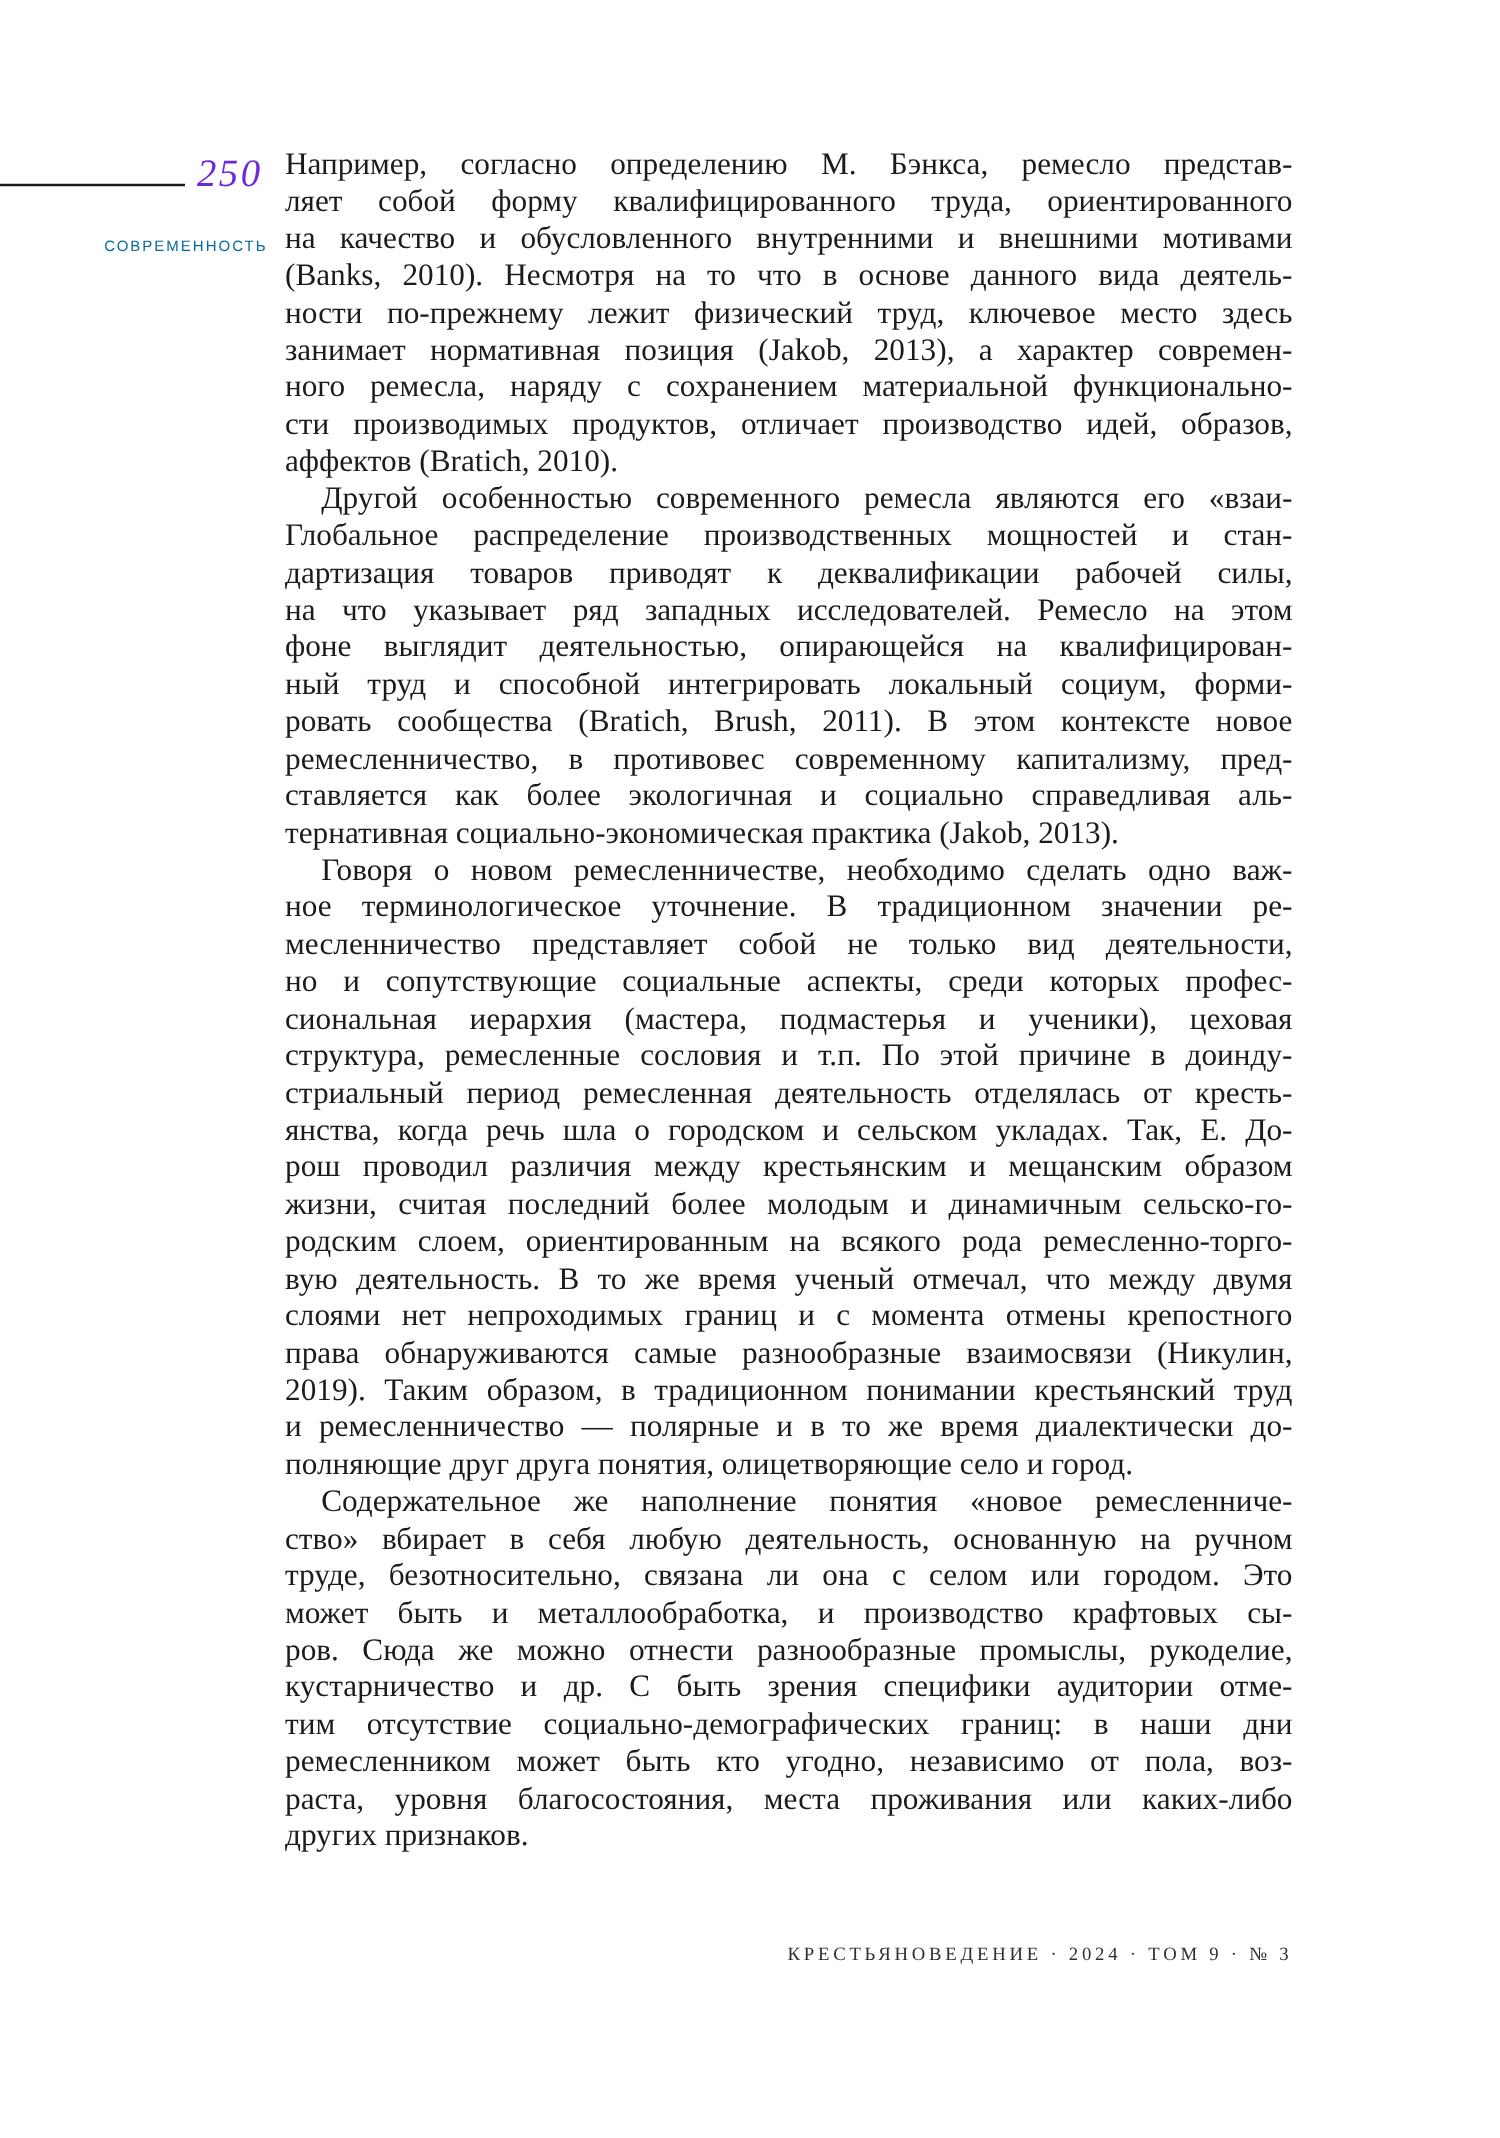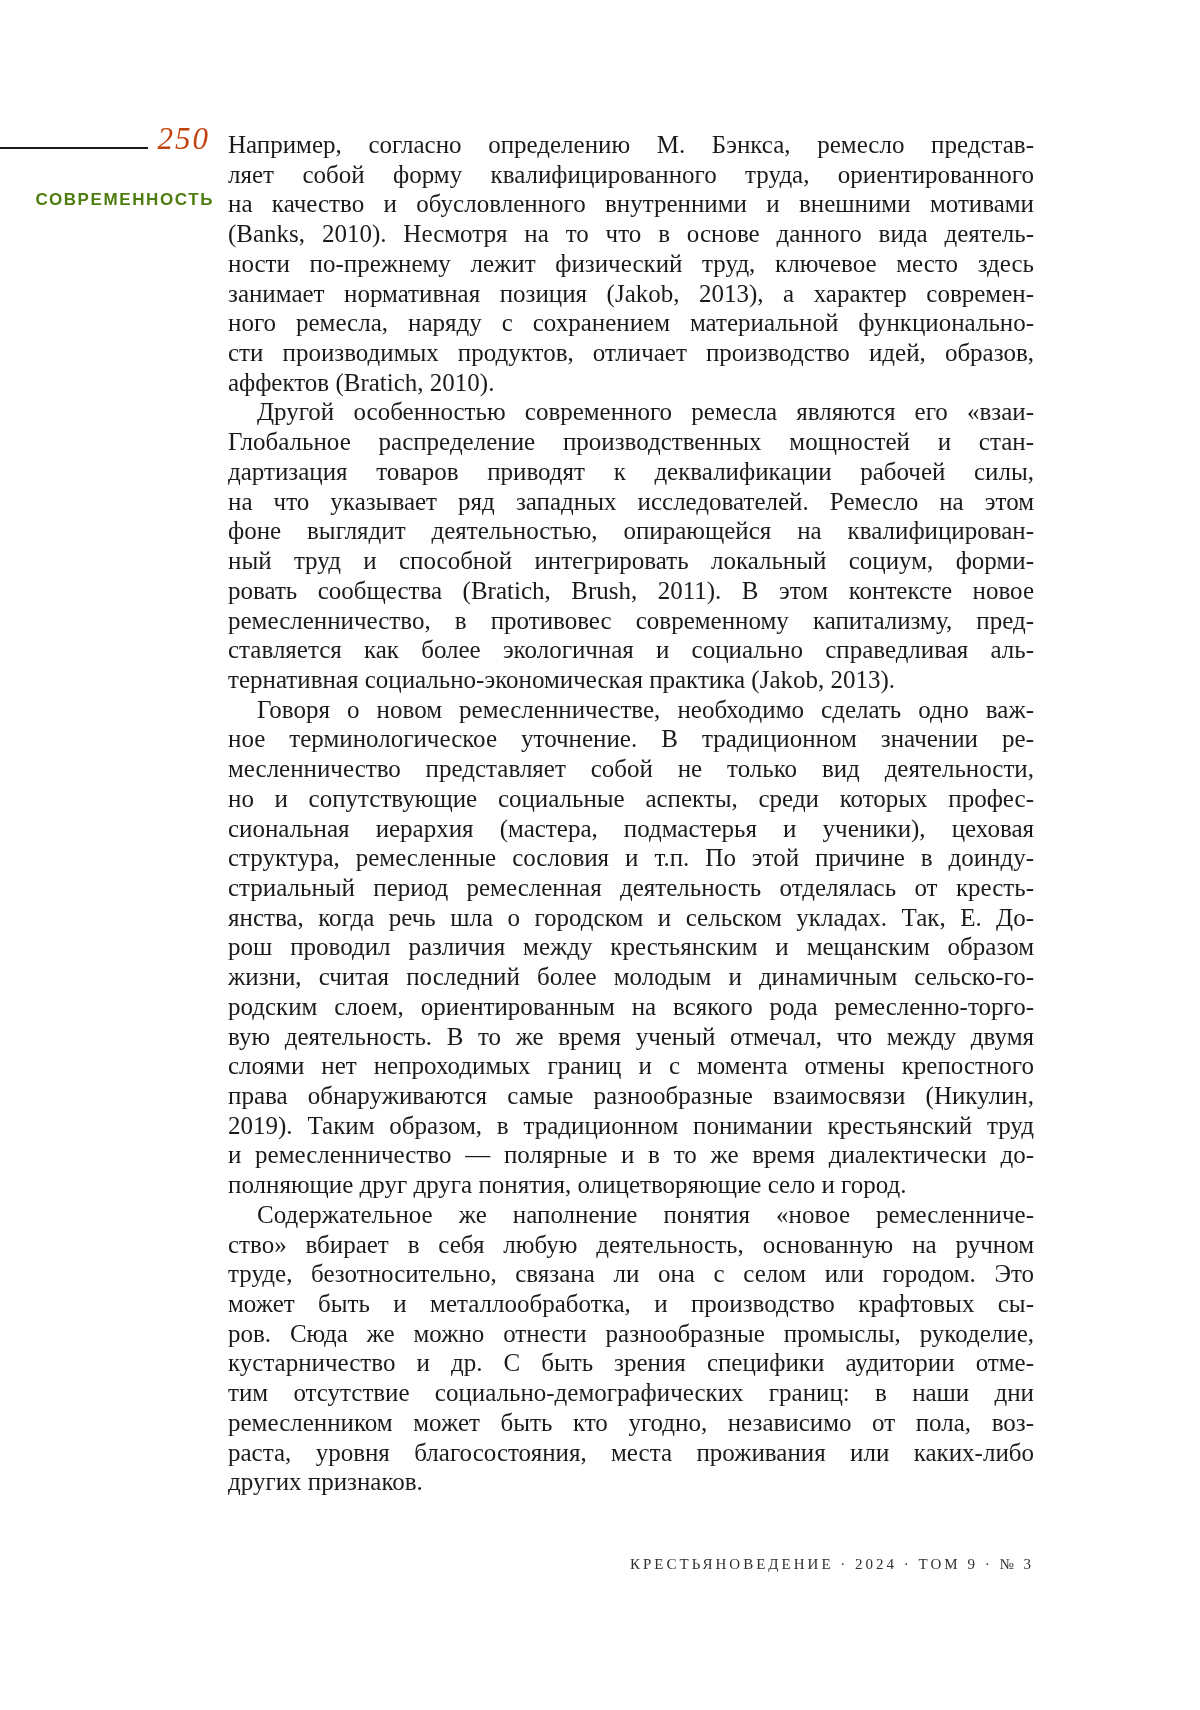--- a/index.html
+++ b/index.html
@@ -25,40 +25,39 @@
   .page-number {
     position: absolute;
     left: 110px;
     top: 123px;
     width: 100px;
     text-align: right;
     font-style: italic;
     font-size: 31px;
     line-height: 1.05;
     letter-spacing: 2px;
-    color: #c2410c;
+    color: #6d28d9;
   }
 
   .section-label {
     position: absolute;
     left: 0;
     top: 190px;
     width: 214px;
     text-align: right;
     font-family: "Liberation Sans", sans-serif;
-    font-size: 17px;
+    font-size: 12px;
     letter-spacing: 1.6px;
-    color: #4d7c0f;
-    font-weight: bold;
+    color: #0369a1;
   }
 
   .text-column {
     position: absolute;
     left: 228px;
-    top: 130px;
+    top: 117px;
     width: 806px;
     font-size: 25px;
     font-variant-numeric: oldstyle-nums;
   }
 
   .line {
     height: 29.72px;
     line-height: 29.72px;
     text-align: justify;
     text-align-last: justify;

